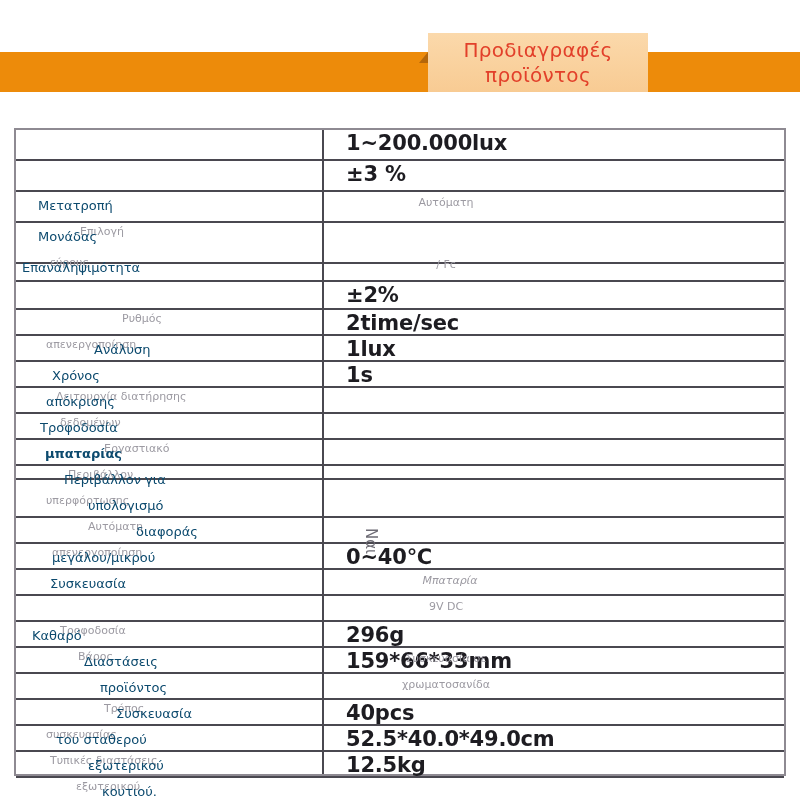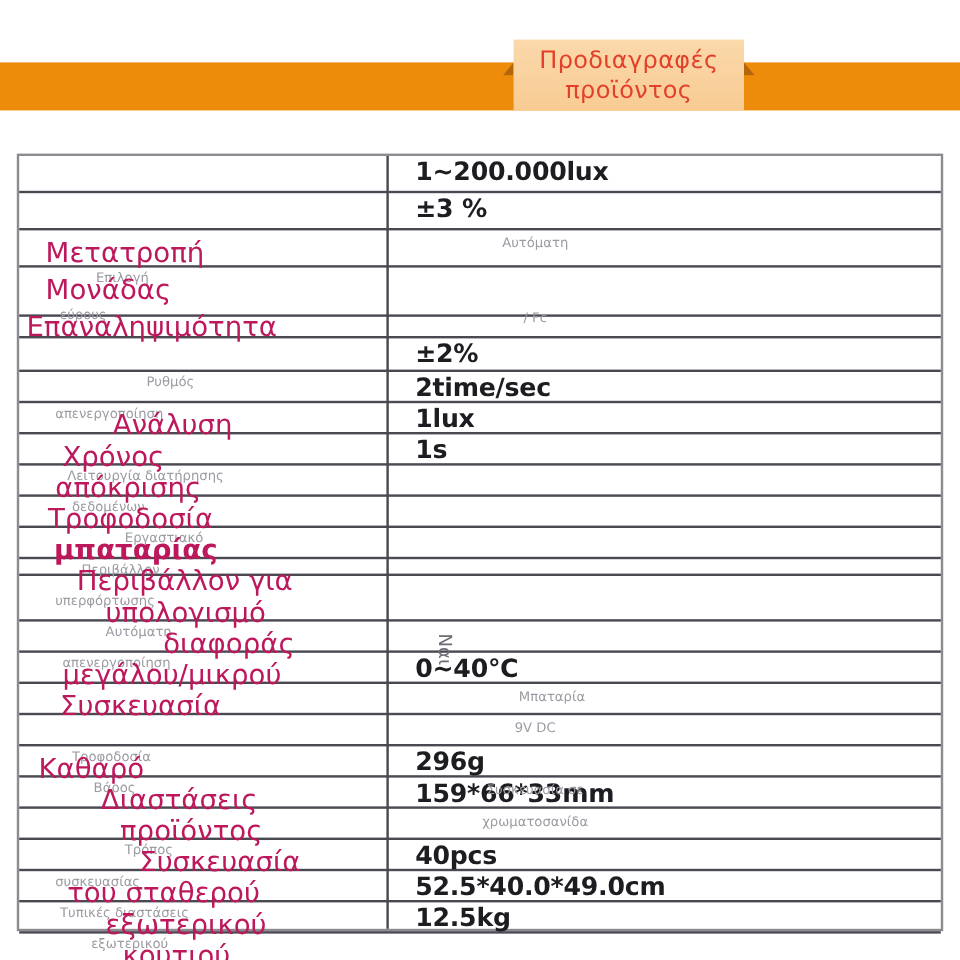--- a/index.html
+++ b/index.html
@@ -11,21 +11,21 @@
     position:relative;
   }
 
   
   #banner-area{position:absolute;left:0;top:0;width:800px;height:120px;}
   #banner-bar{
     position:absolute;left:0;top:52px;width:800px;height:40px;
     background:#ed8b0a;
   }
   #banner-tab{
-    position:absolute;left:428px;top:33px;width:192px;height:59px;
+    position:absolute;left:428px;top:33px;width:220px;height:59px;
     background:linear-gradient(180deg,#fbd9ab 0%,#f8cb93 100%);
     display:flex;flex-direction:column;align-items:center;justify-content:center;
     line-height:1.22;
   }
   #banner-tab .tline{
     color:#e2402a;font-size:20px;letter-spacing:.3px;white-space:nowrap;
     font-family:"DejaVu Sans", sans-serif;
   }
   .tab-notch{position:absolute;top:52px;width:9px;height:11px;background:#b4660a;}
   #notch-l{left:419px;clip-path:polygon(100% 0,100% 100%,0 100%);}
@@ -48,22 +48,22 @@
     position:absolute;top:0;left:306px;width:2px;height:100%;
     background:#4a4850;
   }
 
   
   .lab-old{
     position:absolute;color:#9c9aa2;white-space:nowrap;
     font-size:11px;text-align:center;
   }
   .lab-new{
-    position:absolute;color:#be185d;white-space:nowrap;
-    font-size:23px;
+    position:absolute;color:#0c4a6e;white-space:nowrap;
+    font-size:13px;
   }
   .val-big{
     position:absolute;color:#1d1c21;font-weight:bold;white-space:nowrap;
     font-size:21px;letter-spacing:-.2px;
   }
   .val-old{
     position:absolute;color:#9c9aa2;white-space:nowrap;font-size:11px;
     text-align:center;
   }
   .val-rot{
@@ -146,21 +146,21 @@
         <div class="lab-old" style="left: 72px; top: 2px;">Αυτόματη</div>
         <div class="lab-new" style="left: 120px; top: 6px;">διαφοράς</div>
       </div>
       <div class="row" style="top: 414px; height: 26px;">
         <div class="lab-old" style="left: 36px; top: 2px;">απενεργοποίηση</div>
         <div class="lab-new" style="left: 36px; top: 6px;">μεγάλου/μικρού</div>
         <div class="val-big" style="left: 330px; top: 1px;">0~40℃</div>
       </div>
       <div class="row" style="top: 440px; height: 26px;">
         <div class="lab-new" style="left: 34px; top: 6px;">Συσκευασία</div>
-        <div class="val-old" style="left: 344px; top: 4px; width: 200px;">Μπαταρία</div>
+        <div class="val-old" style="left: 334px; top: 4px; width: 200px; font-style: italic;">Μπαταρία</div>
       </div>
       <div class="row" style="top: 466px; height: 26px;">
         <div class="val-old" style="left: 330px; top: 4px; width: 200px;">9V DC</div>
       </div>
       <div class="row" style="top: 492px; height: 26px;">
         <div class="lab-old" style="left: 44px; top: 2px;">Τροφοδοσία</div>
         <div class="lab-new" style="left: 16px; top: 6px;">Καθαρό</div>
         <div class="val-big" style="left: 330px; top: 1px;">296g</div>
       </div>
       <div class="row" style="top: 518px; height: 26px;">

